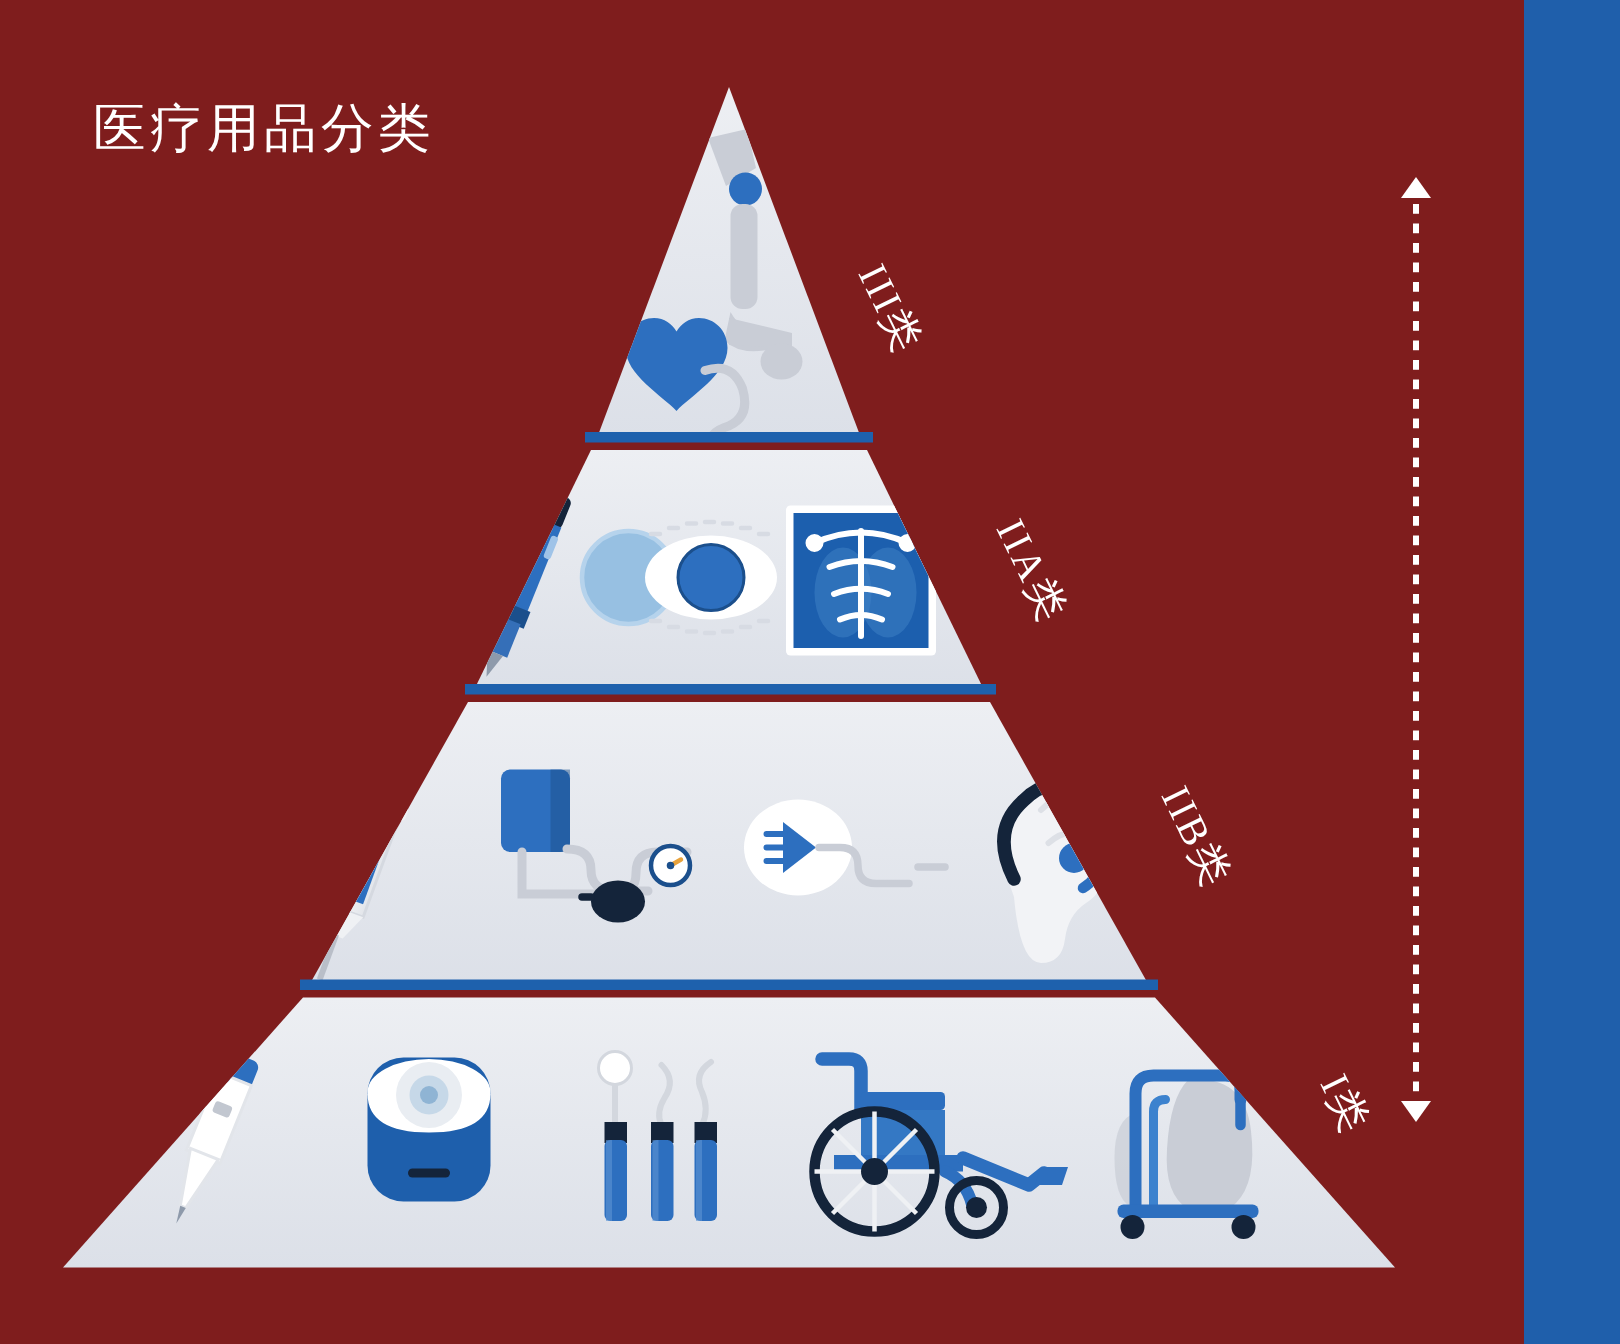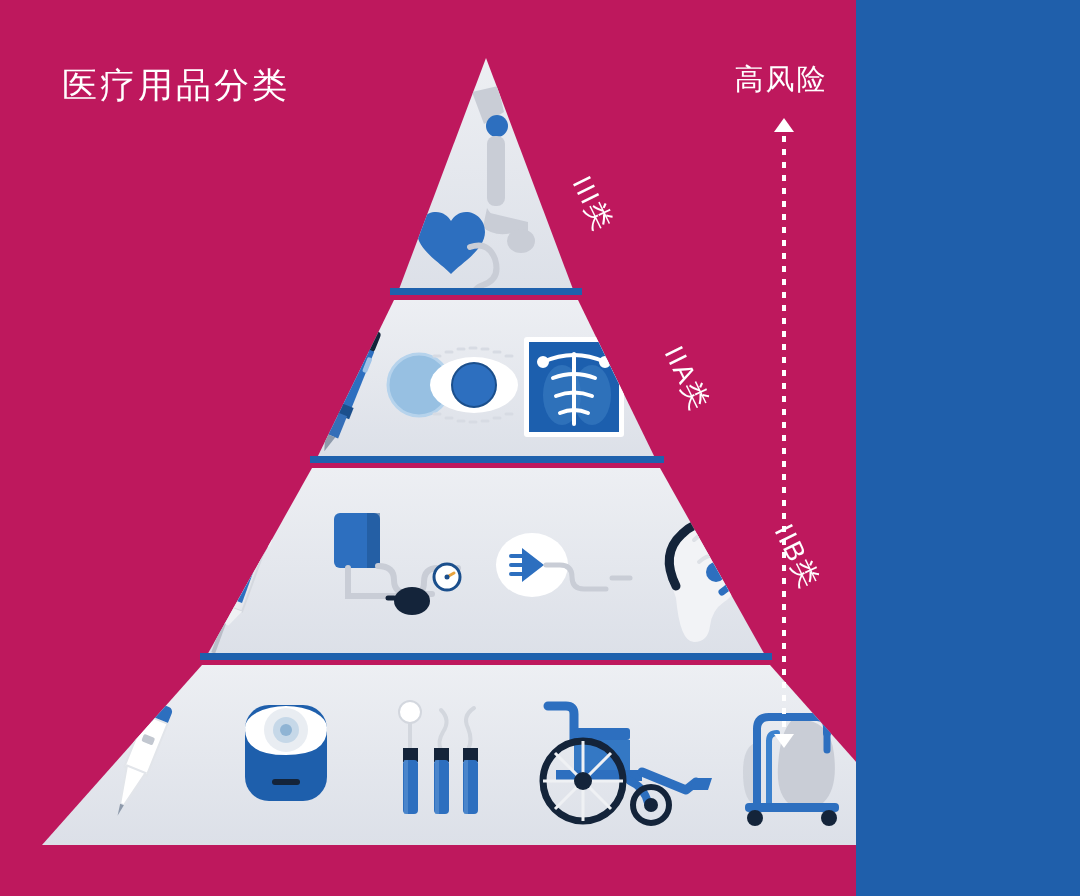--- a/index.html
+++ b/index.html
@@ -6,24 +6,25 @@
     margin: 0;
     padding: 0;
     background: #1f5fab;
   }
   body {
     font-family: "Liberation Sans", "DejaVu Sans", sans-serif;
   }
 
   #infographic {
     position: relative;
-    width: 856px;
+    width: 1016px;
     height: 896px;
-    background: #be185d;
+    background: #7f1d1d;
     overflow: hidden;
+    font-family: Liberation Serif, serif;
   }
 
   
   #page-title {
     position: absolute;
     left: 62px;
     top: 62px;
     color: #ffffff;
     font-size: 35px;
     letter-spacing: 3px;
@@ -345,21 +346,20 @@
       </g>
     </g>
   </svg>
 
   <div class="tier-label" id="tier-label-3">III类</div>
   <div class="tier-label" id="tier-label-2a">IIA类</div>
   <div class="tier-label" id="tier-label-2b">IIB类</div>
   <div class="tier-label" id="tier-label-1">I类</div>
 
   <div id="risk-axis">
-    <div class="risk-label" id="risk-high-label">高风险</div>
     <div id="risk-track">
       <div class="risk-arrow" id="risk-arrow-up"></div>
       <div id="risk-dotted-line"></div>
       <div class="risk-arrow" id="risk-arrow-down"></div>
     </div>
   </div>
 
 </div>
 
 </body></html>

